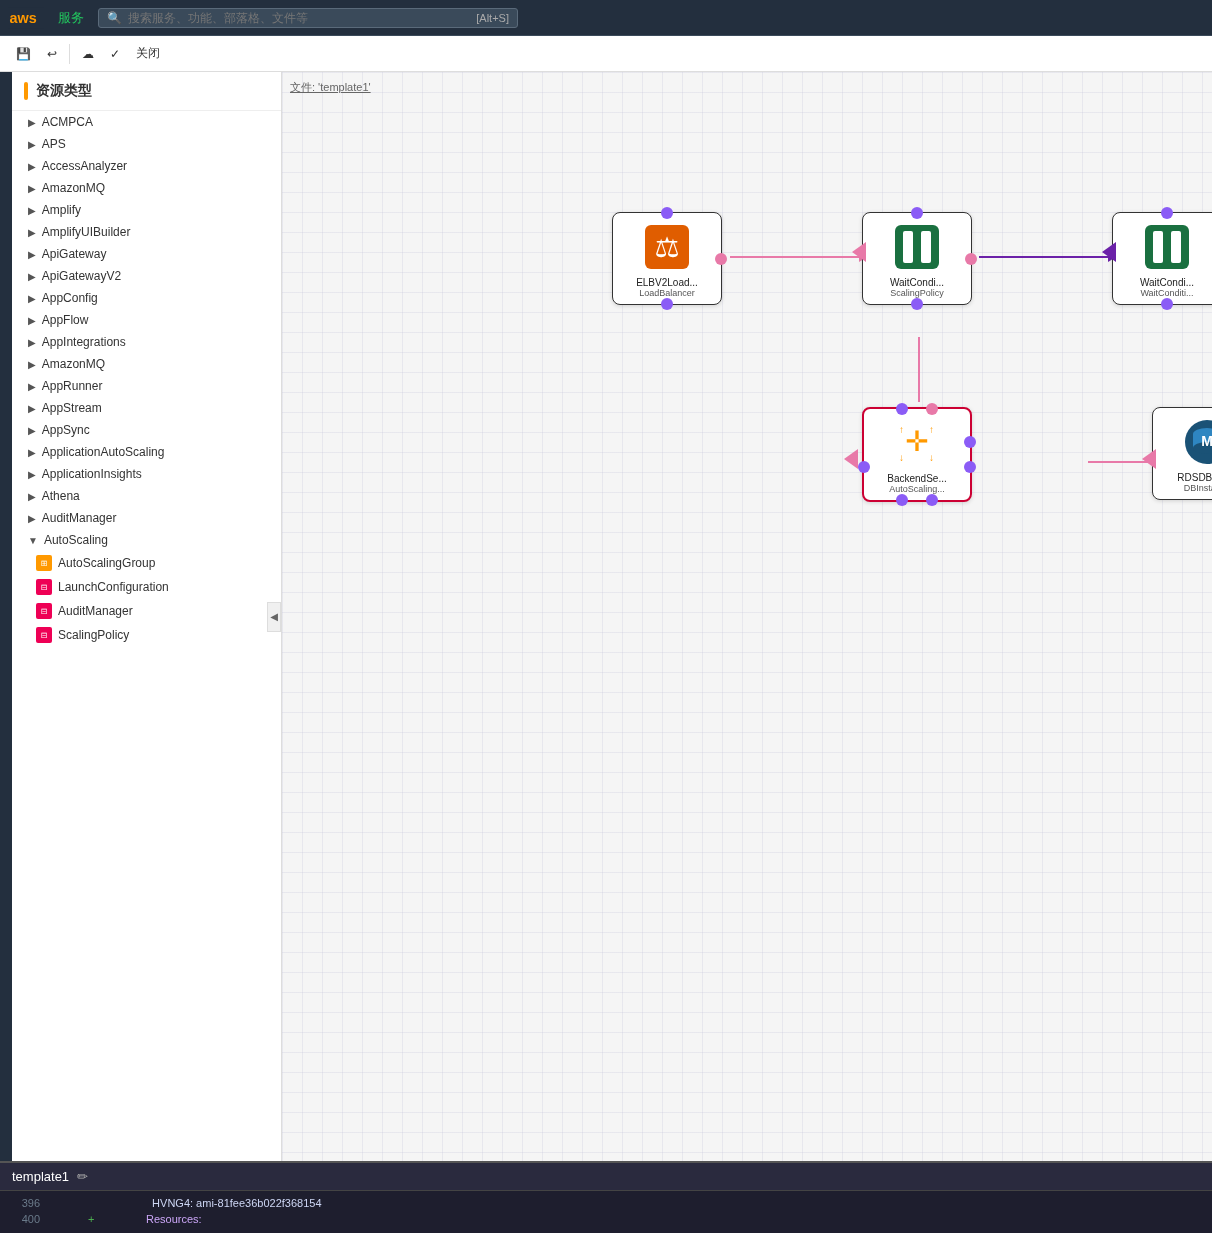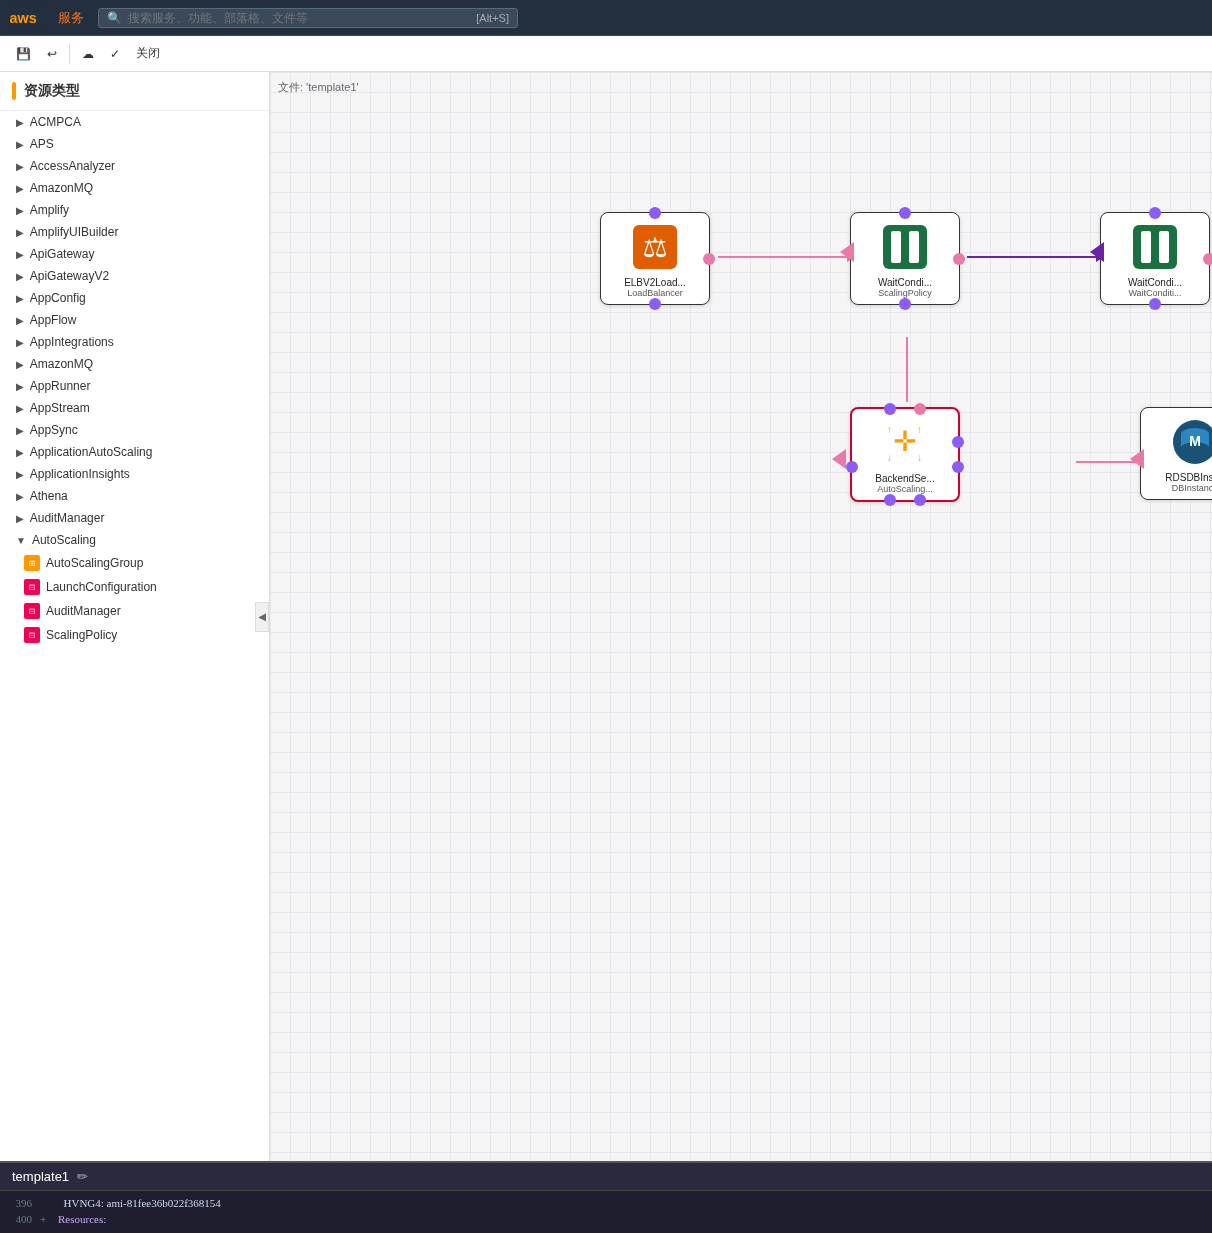--- a/index.html
+++ b/index.html
@@ -18,21 +18,21 @@
     .aws-logo {
       width: 36px;
       height: 22px;
       display: flex;
       align-items: center;
       justify-content: center;
       text-align: right;
     }
     .aws-logo svg { width: 36px; height: 22px; }
     .nav-services {
-      color: #f97316;
+      color: #22c55e;
       font-size: 13px;
       cursor: pointer;
       padding: 0 6px;
     }
     .search-bar {
       display: flex;
       align-items: center;
       background: #3a4a5a;
       border: 1px solid #5a6a7a;
       border-radius: 3px;
@@ -74,20 +74,21 @@
       font-size: 12px;
       padding: 2px 4px;
       border-radius: 2px;
     }
     .toolbar-sep { width: 1px; height: 20px; background: #ddd; }
 
     
     .main-layout {
       display: flex;
       height: calc(100vh - 72px - 36px - 36px);
+      padding-left: 12px;
     }
 
     
     .sidebar {
       width: 270px;
       min-width: 270px;
       background: #fff;
       border-right: 1px solid #ddd;
       overflow-y: auto;
       position: relative;
@@ -176,20 +177,21 @@
       background-size: 20px 20px;
       position: relative;
       overflow: hidden;
     }
     .canvas-label {
       position: absolute;
       top: 8px;
       left: 8px;
       font-size: 11px;
       color: #666;
+      text-decoration: underline;
     }
 
     
     .node-card {
       position: absolute;
       background: #fff;
       border: 1.5px solid #333;
       border-radius: 8px;
       width: 110px;
       text-align: center;
@@ -266,24 +268,25 @@
       font-size: 13px;
     }
     .code-area {
       flex: 1;
       overflow-y: auto;
       padding: 4px 0;
       background: #1e1e2e;
     }
     .code-line {
       display: flex;
-      font-family: Liberation Serif, serif;
+      font-family: Liberation Sans, sans-serif;
       font-size: 11px;
       line-height: 16px;
-      padding: 0 4px;
+      padding: 0 12px;
+      gap: 40px;
     }
     .line-number {
       min-width: 36px;
       text-align: right;
       padding-right: 8px;
       color: #6a7a8a;
       user-select: none;
     }
     .line-sign {
       min-width: 14px;

